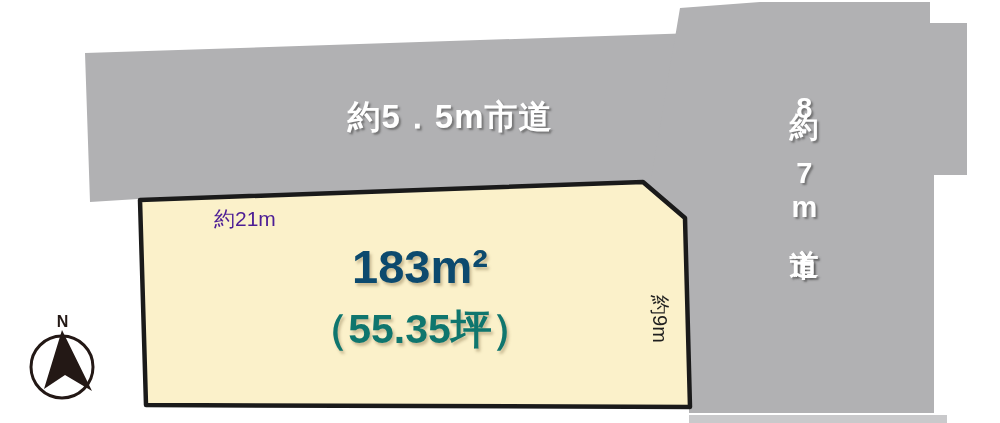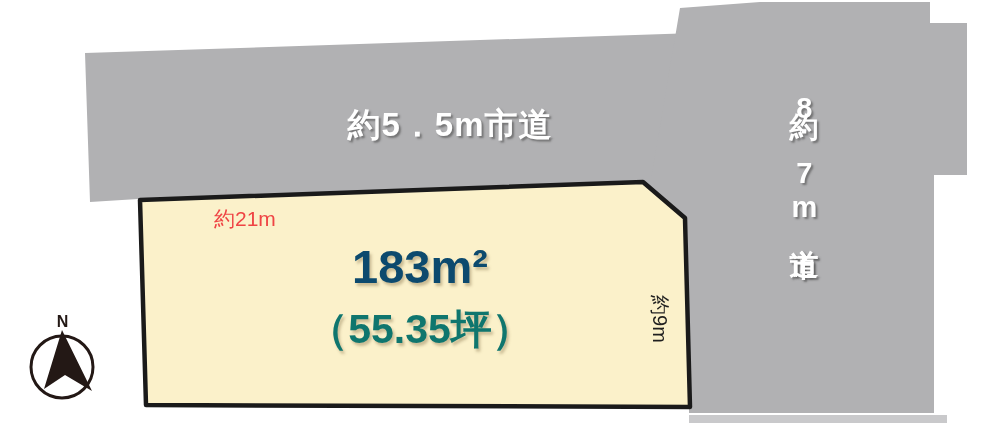--- a/index.html
+++ b/index.html
@@ -15,34 +15,33 @@
   .road-label{
     color:#ffffff;
     font-weight:bold;
     text-shadow:2px 2px 2px rgba(85,85,85,0.65);
   }
   .top-road-label{
     left:250px;top:95px;width:400px;
     text-align:center;
     font-size:33px;
     letter-spacing:1px;
-    margin-top:8px;
   }
   .right-road-label{
     left:789px;top:90px;
     writing-mode:vertical-rl;
     text-orientation:upright;
     font-size:29px;
     line-height:1.05;
     letter-spacing:2px;
   }
   .frontage-label{
     left:214px;top:205px;
     font-size:21px;
-    color:#ef4444;
+    color:#4c1d95;
   }
   .depth-label{
     left:620px;top:308px;width:80px;height:22px;
     text-align:center;
     line-height:22px;
     font-size:20px;
     color:#1f1f1f;
     transform:rotate(90deg);
   }
   .area-label{

